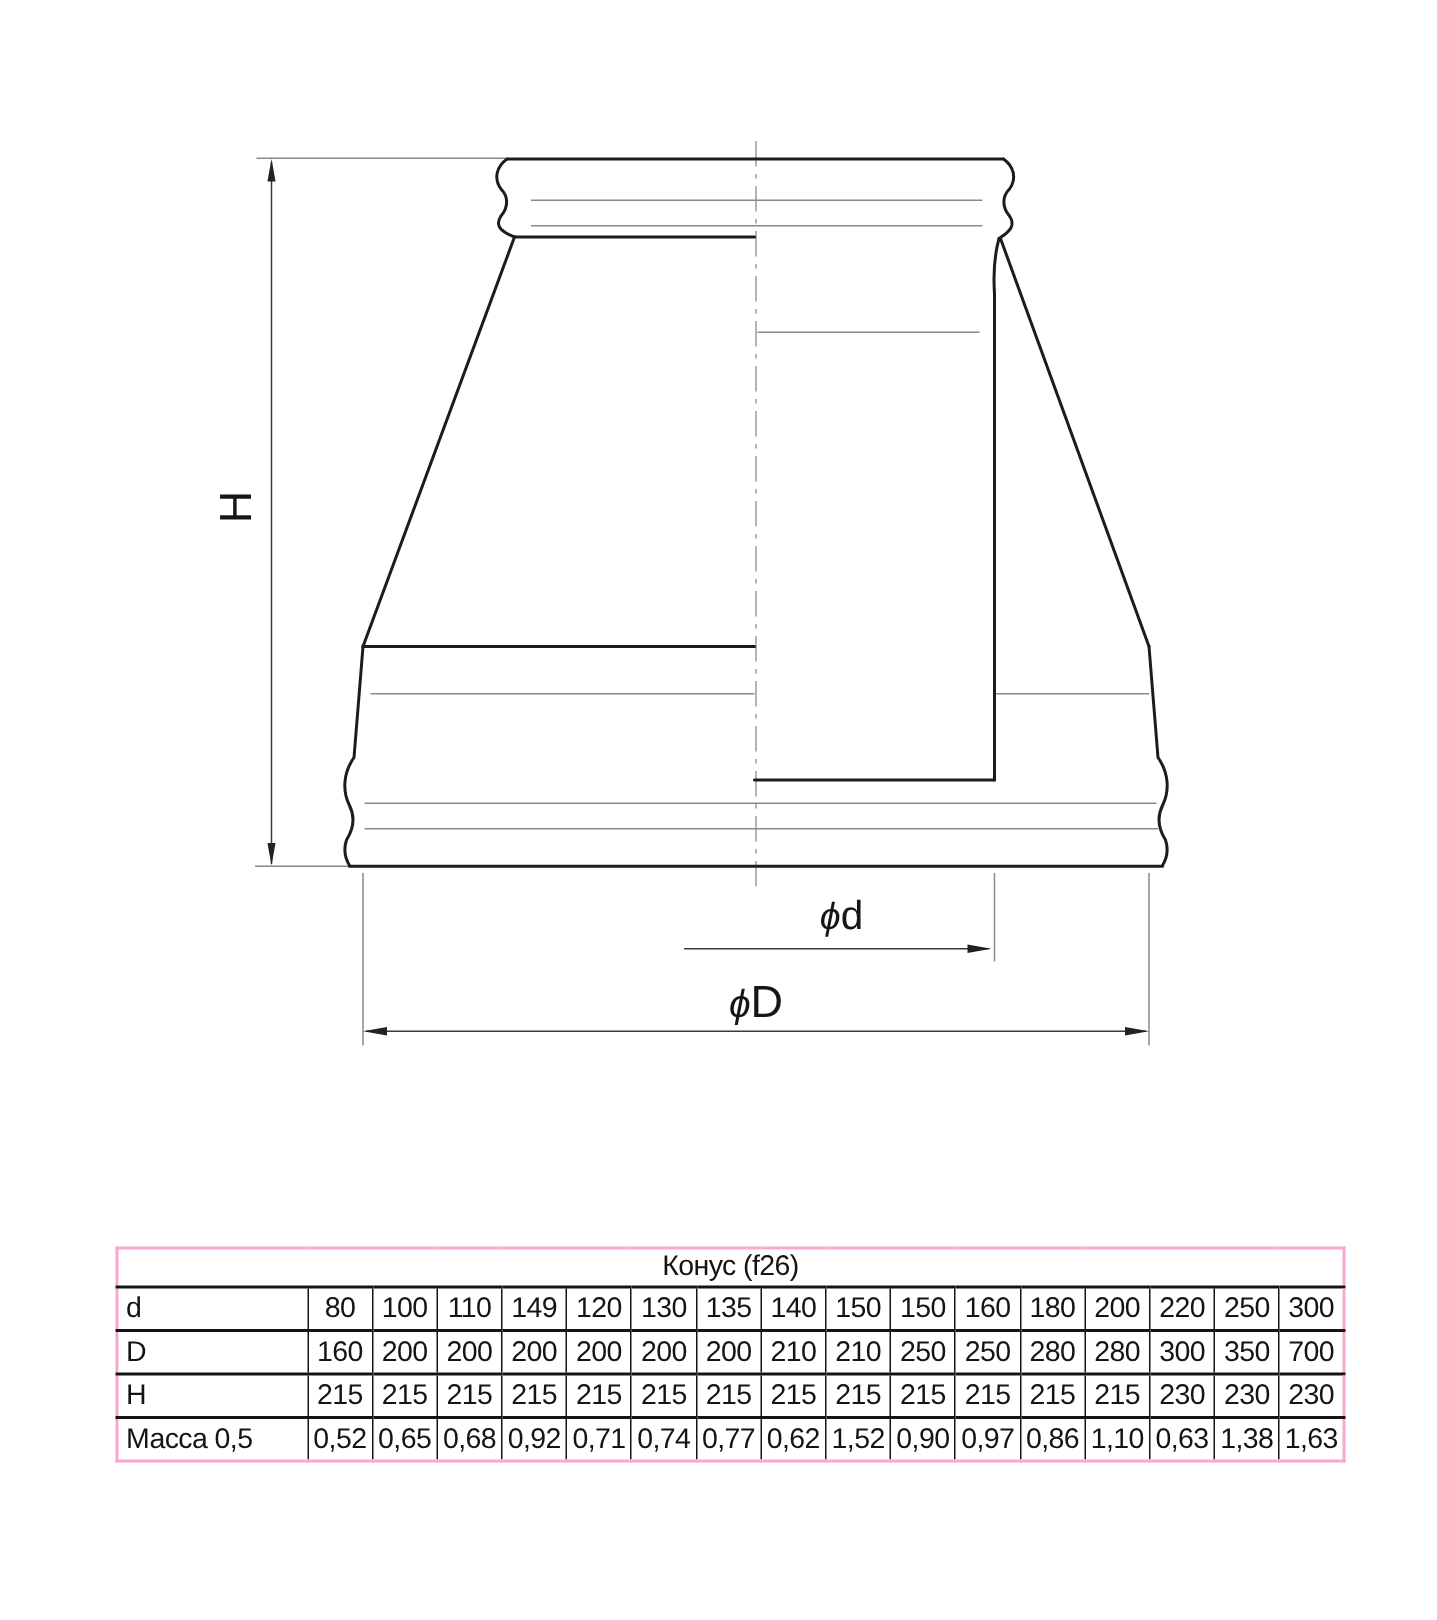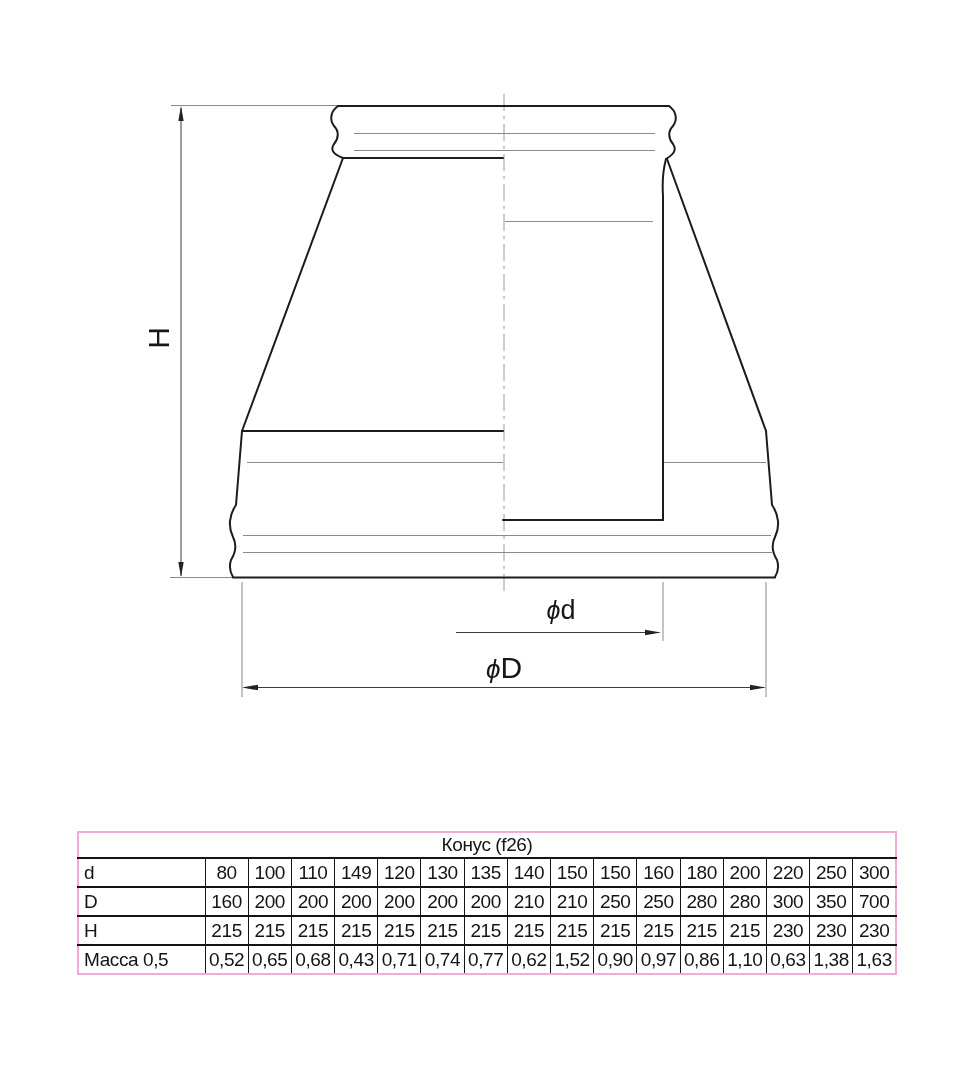--- a/index.html
+++ b/index.html
@@ -182,21 +182,21 @@
           <td>215</td>
           <td>230</td>
           <td>230</td>
           <td>230</td>
         </tr>
         <tr>
           <th class="row-label">Масса 0,5</th>
           <td>0,52</td>
           <td>0,65</td>
           <td>0,68</td>
-          <td>0,43</td>
+          <td>0,92</td>
           <td>0,71</td>
           <td>0,74</td>
           <td>0,77</td>
           <td>0,62</td>
           <td>1,52</td>
           <td>0,90</td>
           <td>0,97</td>
           <td>0,86</td>
           <td>1,10</td>
           <td>0,63</td>

